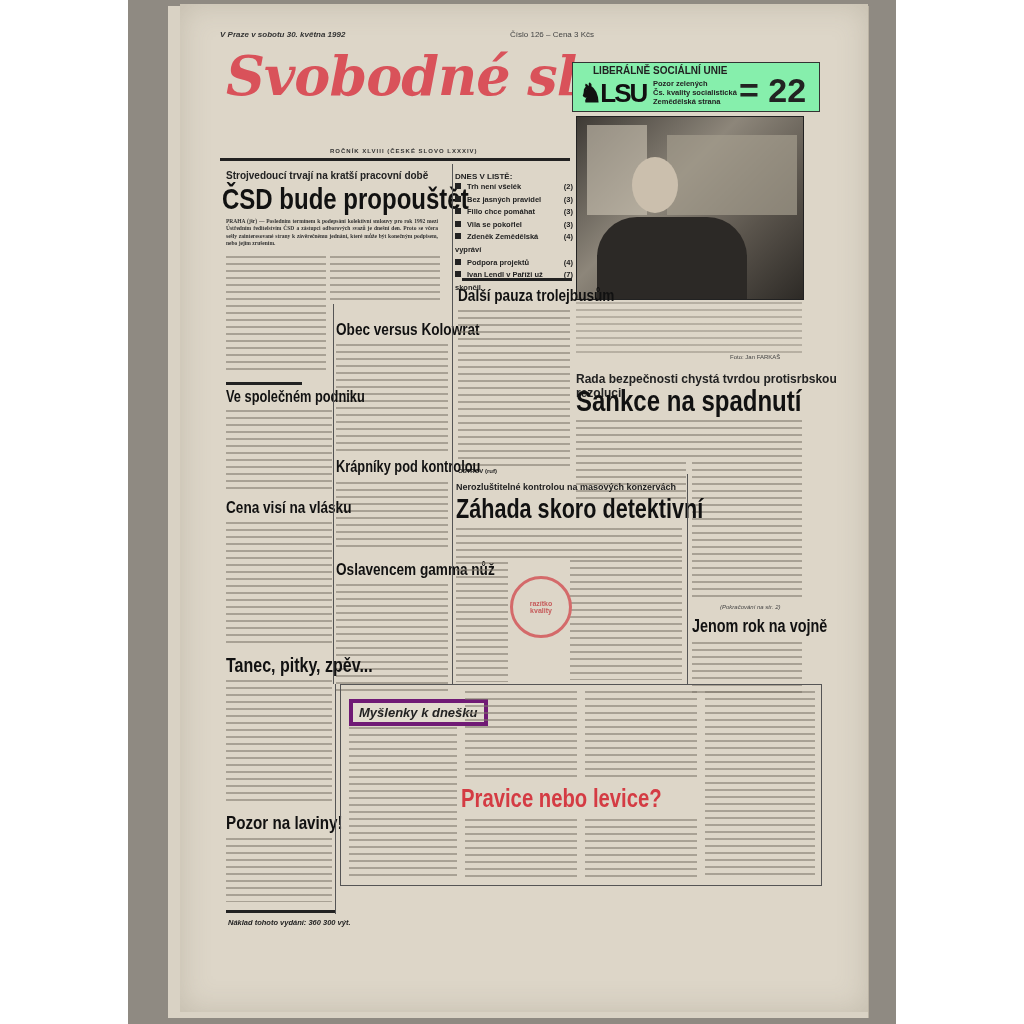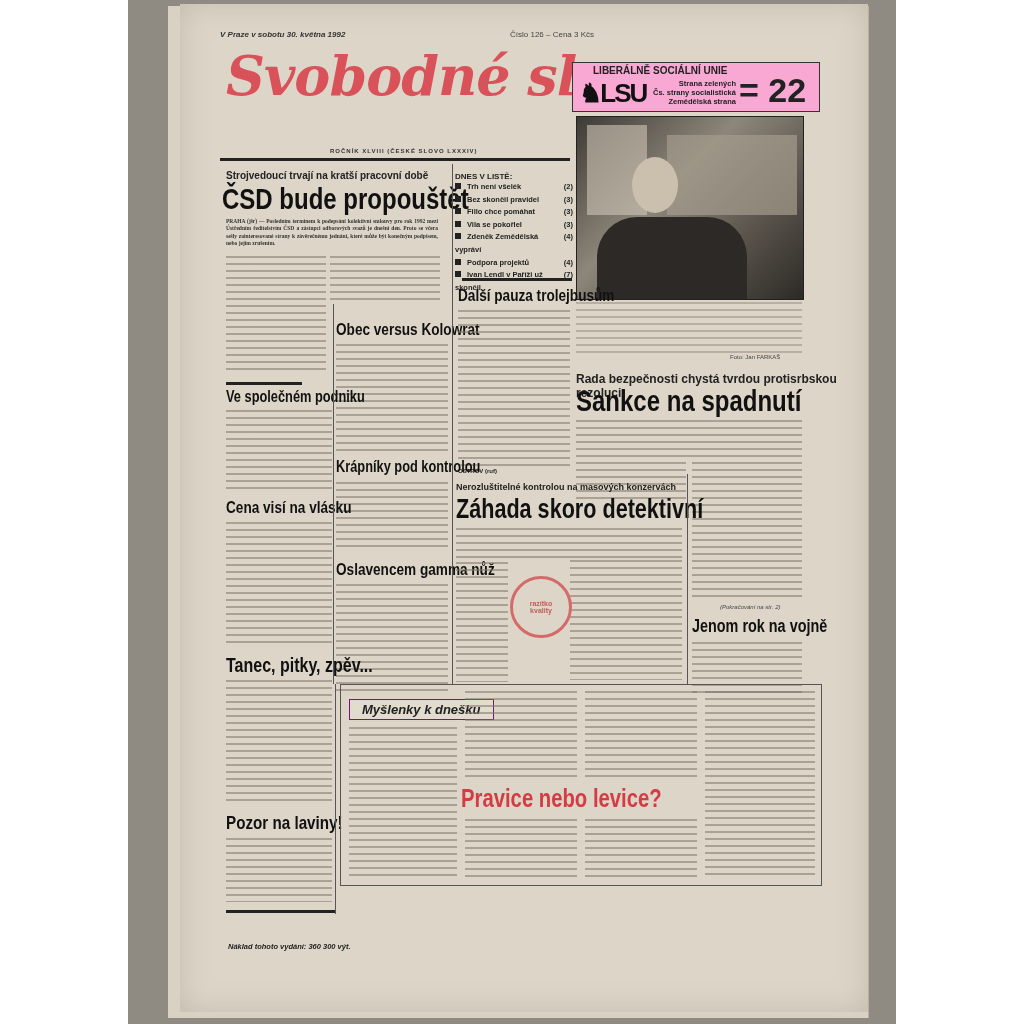--- a/index.html
+++ b/index.html
@@ -6,37 +6,37 @@
   body{width:1024px;height:1024px;background:#ffffff;position:relative;overflow:hidden;font-family:"Liberation Sans",sans-serif;}
   .photo-bg{position:absolute;left:128px;top:0;width:768px;height:1024px;background:#8f8a82;}
   .paper-back{position:absolute;left:168px;top:6px;width:700px;height:1012px;background:#d9d2c4;border-right:1px solid #b9b1a2;}
   .paper{position:absolute;left:180px;top:4px;width:688px;height:1008px;background:#ddd6c8;box-shadow:inset 0 0 30px rgba(120,110,90,.25);}
   .abs{position:absolute;}
   .dateline{left:40px;top:26px;font-size:8px;font-weight:bold;color:#333;font-style:italic;}
   .issue{left:330px;top:26px;font-size:8px;color:#444;}
   .masthead{left:46px;top:40px;font-family:"DejaVu Serif",serif;font-style:italic;font-weight:bold;font-size:54px;color:#d9525a;letter-spacing:-1px;}
   .volume{left:150px;top:144px;font-size:6px;letter-spacing:1px;color:#333;font-weight:bold;}
   .rule{background:#222;height:3px;}
-  .lsu{left:392px;top:58px;width:246px;height:48px;border:1.5px solid #333;background:#f9a8d4;text-align:right;}
+  .lsu{left:392px;top:58px;width:246px;height:48px;border:1.5px solid #333;background:#86efac;}
   .lsu-title{left:20px;top:2px;font-size:10px;font-weight:bold;color:#222;}
   .lsu-mark{left:6px;top:15px;font-size:26px;font-weight:bold;color:#111;letter-spacing:-2px;}
   .lsu-parties{left:80px;top:16px;font-size:7.5px;font-weight:bold;color:#222;line-height:9px;}
   .lsu-num{left:166px;top:8px;font-size:34px;font-weight:bold;color:#222;}
   .kicker{font-weight:bold;color:#222;}
   .headline{font-family:"Liberation Sans",sans-serif;font-weight:bold;color:#111;transform:scaleX(.8);transform-origin:left;white-space:nowrap;}
   .text{font-family:"Liberation Serif",serif;font-size:5.5px;line-height:7.4px;color:#555;overflow:hidden;text-align:justify;}
   .text::before{content:"";}
   .lines{background:repeating-linear-gradient(to bottom,#7d766a 0 2px,transparent 2px 7px);opacity:.55;}
   .contents-title{font-size:8px;font-weight:bold;color:#222;}
   .contents-item{font-size:7.5px;font-weight:bold;color:#222;display:flex;justify-content:space-between;width:118px;line-height:12.6px;}
   .bullet{display:inline-block;width:6px;height:6px;background:#222;margin-right:6px;}
   .photo{left:396px;top:112px;width:226px;height:182px;background:linear-gradient(135deg,#3e3a35,#8d867a 40%,#5a544c 70%,#2d2a26);border:1px solid #222;overflow:hidden;}
   .stamp{width:56px;height:56px;border:3px solid #d46a6a;border-radius:50%;color:#c65b5b;display:flex;flex-direction:column;align-items:center;justify-content:center;font-size:7px;font-weight:bold;}
   .thought-box{left:160px;top:680px;width:480px;height:200px;border:1px solid #555;}
-  .thought-label{left:8px;top:14px;padding:2px 12px;border:1px solid #701a75;background:#e2dccf;font-style:italic;font-weight:bold;font-size:13px;color:#222;}
+  .thought-label{left:8px;top:14px;padding:2px 6px;border:4px solid #701a75;background:#e2dccf;font-style:italic;font-weight:bold;font-size:13px;color:#222;}
   .red-head{font-weight:bold;font-size:26px;color:#d43b43;transform:scaleX(.78);transform-origin:left;white-space:nowrap;}
   .vrule{background:#555;width:1px;}
 </style>
 </head>
 <body>
 
 <div class="photo-bg"></div>
 <div class="paper-back"></div>
 
 <div class="paper">
@@ -44,41 +44,41 @@
   <div class="abs dateline">V Praze v sobotu 30. května 1992</div>
   <div class="abs issue">Číslo 126 – Cena 3 Kčs</div>
   <div class="abs masthead">Svobodné slovo</div>
   <div class="abs volume">ROČNÍK XLVIII (ČESKÉ SLOVO LXXXIV)</div>
   <div class="abs rule" style="left:40px;top:154px;width:350px;"></div>
 
   <div class="abs lsu">
     <div class="abs lsu-title">LIBERÁLNĚ SOCIÁLNÍ UNIE</div>
     <div class="abs lsu-mark"><span>♞</span><span>LSU</span></div>
     <div class="abs lsu-parties">
-      <div>Strana zelených</div>
-      <div>Čs. strany socialistická</div>
+      <div>Pozor zelených</div>
+      <div>Čs. kvality socialistická</div>
       <div>Zemědělská strana</div>
     </div>
     <div class="abs lsu-num"><span>=</span> <span>22</span></div>
   </div>
 
   <div class="abs kicker" style="left:46px;top:166px;font-size:10px;">Strojvedoucí trvají na kratší pracovní době</div>
   <div class="abs headline" style="left:42px;top:178px;font-size:30px;">ČSD bude propouštět</div>
   <div class="abs text" style="left:46px;top:214px;width:212px;height:32px;font-weight:bold;color:#333;">PRAHA (jšr) — Posledním termínem k podepsání kolektivní smlouvy pro rok 1992 mezi Ústředním ředitelstvím ČSD a zástupci odborových svazů je dnešní den. Proto se včera sešly zainteresované strany k závěrečnému jednání, které může být konečným podpisem, nebo jejím zrušením.</div>
   <div class="abs lines" style="left:46px;top:252px;width:100px;height:118px;"></div>
   <div class="abs lines" style="left:150px;top:252px;width:110px;height:48px;"></div>
 
   <div class="abs" style="left:275px;top:168px;">
     <div class="contents-title">DNES V LISTĚ:</div>
     <div class="contents-item">
         <span><span class="bullet"></span><span>Trh není všelék</span></span>
         <span>(2)</span>
       </div>
     <div class="contents-item">
-        <span><span class="bullet"></span><span>Bez skončil pravidel</span></span>
+        <span><span class="bullet"></span><span>Bez jasných pravidel</span></span>
         <span>(3)</span>
       </div>
     <div class="contents-item">
         <span><span class="bullet"></span><span>Fillo chce pomáhat</span></span>
         <span>(3)</span>
       </div>
     <div class="contents-item">
         <span><span class="bullet"></span><span>Vila se pokořlel</span></span>
         <span>(3)</span>
       </div>
@@ -125,21 +125,21 @@
 
   <div class="abs headline" style="left:156px;top:556px;font-size:17px;">Oslavencem gamma nůž</div>
   <div class="abs lines" style="left:156px;top:580px;width:112px;height:110px;"></div>
 
   <div class="abs headline" style="left:46px;top:650px;font-size:20px;">Tanec, pitky, zpěv...</div>
   <div class="abs lines" style="left:46px;top:676px;width:106px;height:122px;"></div>
 
   <div class="abs headline" style="left:46px;top:808px;font-size:19px;">Pozor na laviny!</div>
   <div class="abs lines" style="left:46px;top:834px;width:106px;height:64px;"></div>
   <div class="abs rule" style="left:46px;top:906px;width:110px;"></div>
-  <div class="abs" style="left:48px;top:914px;font-size:7.5px;font-weight:bold;font-style:italic;color:#222;margin-top:24px;">Náklad tohoto vydání: 360 300 výt.</div>
+  <div class="abs" style="left:48px;top:914px;font-size:7.5px;font-weight:bold;font-style:italic;color:#222;">Náklad tohoto vydání: 360 300 výt.</div>
 
   <div class="abs kicker" style="left:396px;top:368px;font-size:12px;">Rada bezpečnosti chystá tvrdou protisrbskou rezoluci</div>
   <div class="abs headline" style="left:396px;top:380px;font-size:30px;">Sankce na spadnutí</div>
   <div class="abs lines" style="left:396px;top:416px;width:226px;height:40px;"></div>
   <div class="abs lines" style="left:396px;top:458px;width:110px;height:40px;"></div>
   <div class="abs lines" style="left:512px;top:458px;width:110px;height:136px;"></div>
   <div class="abs" style="left:540px;top:600px;font-size:6px;font-style:italic;color:#444;">(Pokračování na str. 2)</div>
 
   <div class="abs headline" style="left:512px;top:612px;font-size:18px;">Jenom rok na vojně</div>
   <div class="abs lines" style="left:512px;top:638px;width:110px;height:56px;"></div>

